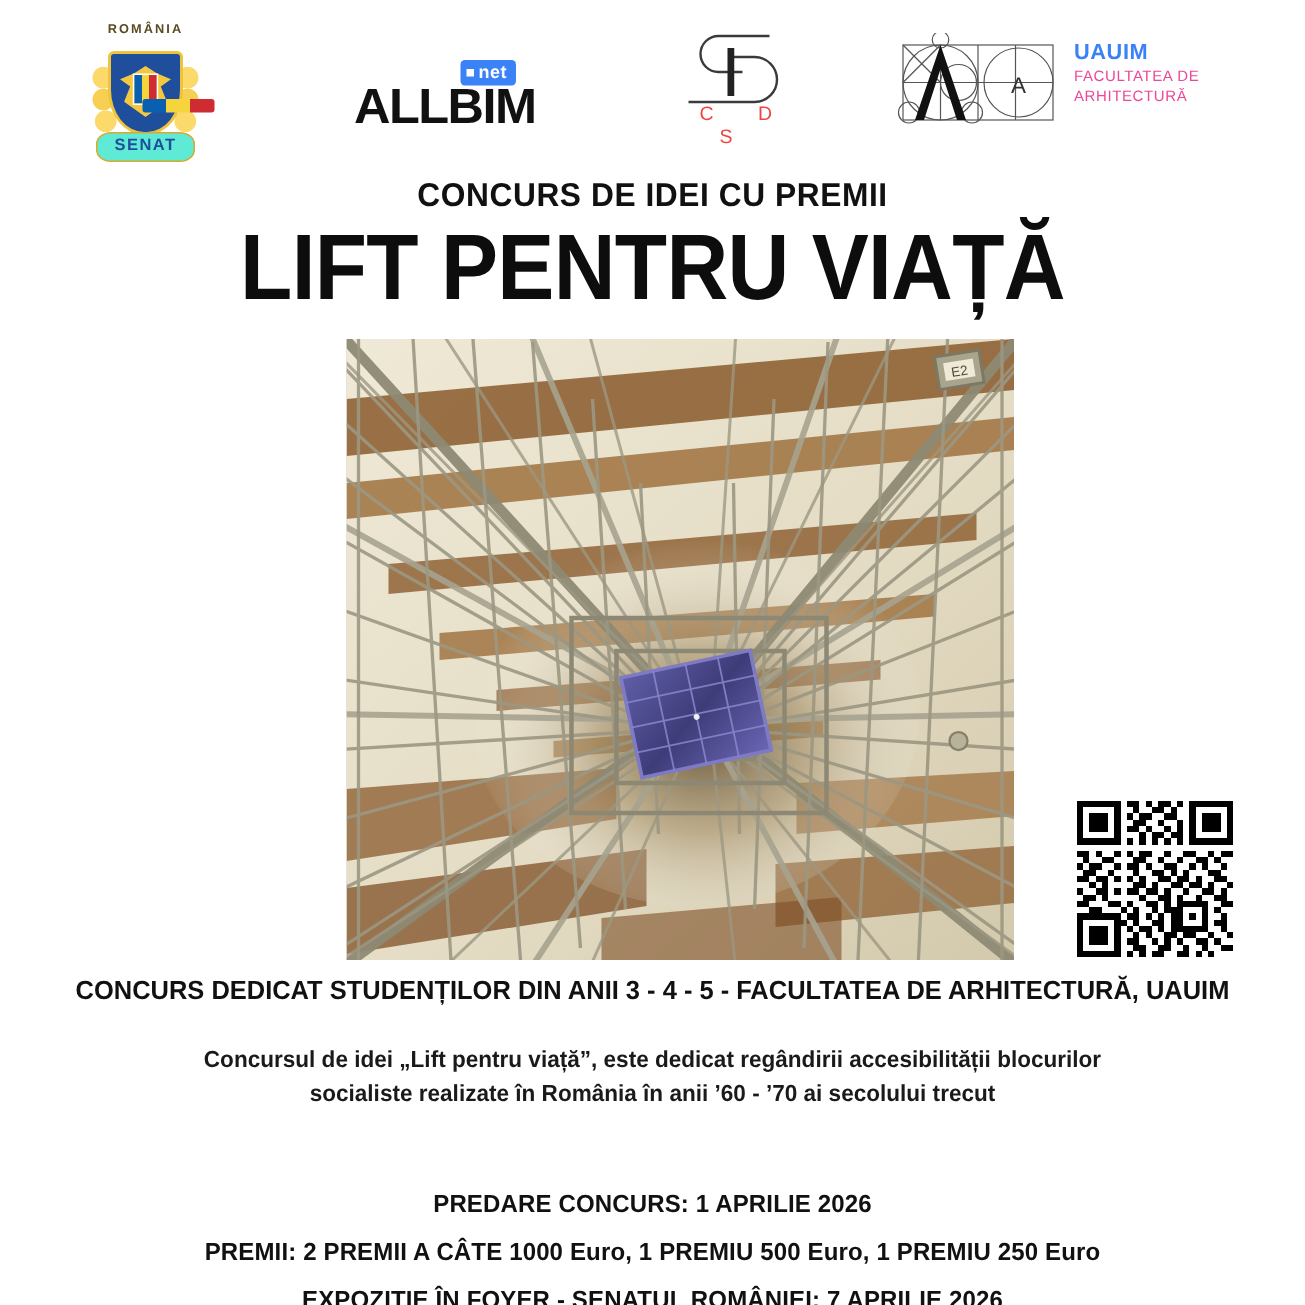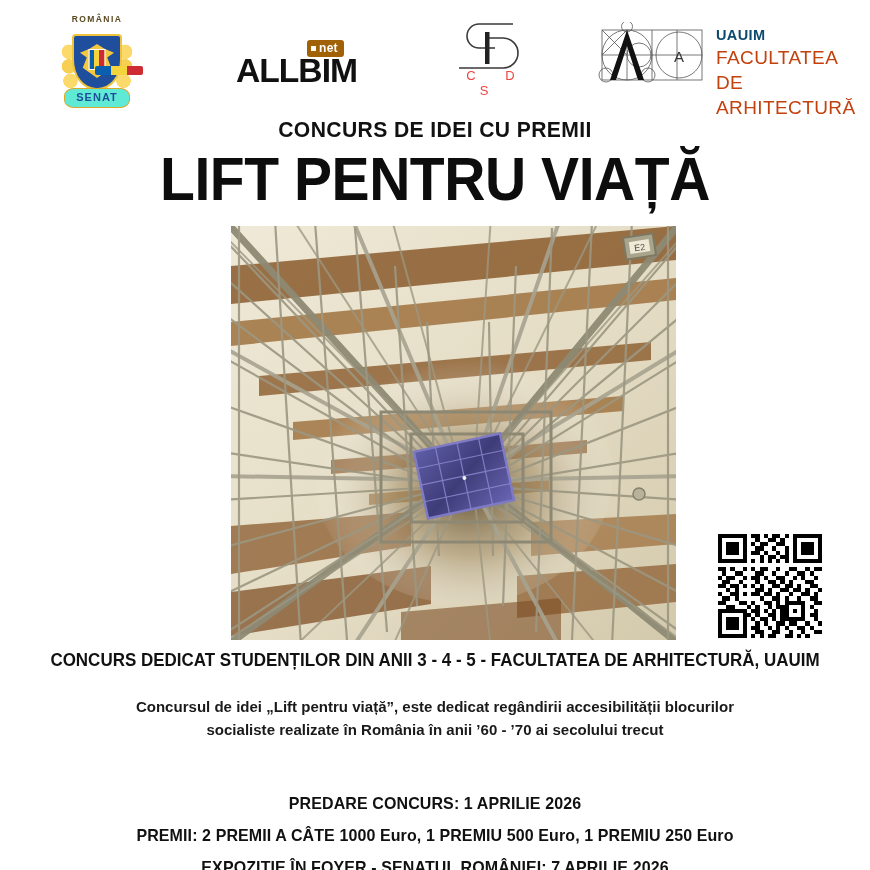--- a/index.html
+++ b/index.html
@@ -115,21 +115,21 @@
     font-weight: bold;
     letter-spacing: -1px;
     font-family: "Liberation Sans", sans-serif;
     color: #111111;
     transform: scaleX(1.02);
     transform-origin: left center;
   }
   .allbim-net {
     position: absolute;
     left: 71px; top: 0px;
-    background: #a16207;
+    background: #3b82f6;
     color: #ffffff;
     font-size: 12px;
     font-weight: bold;
     padding: 1px 6px 2px 4px;
     border-radius: 3px;
     letter-spacing: 0.3px;
   }
   .allbim-net .sq {
     display: inline-block;
     width: 5px; height: 5px;
@@ -168,27 +168,27 @@
   }
   .uauim-text {
     position: absolute;
     left: 118px; top: 4px;
     line-height: 1.32;
   }
   .uauim-text .t1 {
     font-size: 14.5px;
     font-weight: bold;
     letter-spacing: 0.4px;
-    color: #0c4a6e;
+    color: #3b82f6;
   }
   .uauim-text .t2, .uauim-text .t3 {
-    font-size: 19px;
+    font-size: 10px;
     font-weight: normal;
     letter-spacing: 0.4px;
-    color: #c2410c;
+    color: #ec4899;
   }
 
   
   .kicker {
     position: absolute;
     left: 0; top: 117px;
     width: 870px;
     text-align: center;
     font-size: 22px;
     font-weight: bold;

